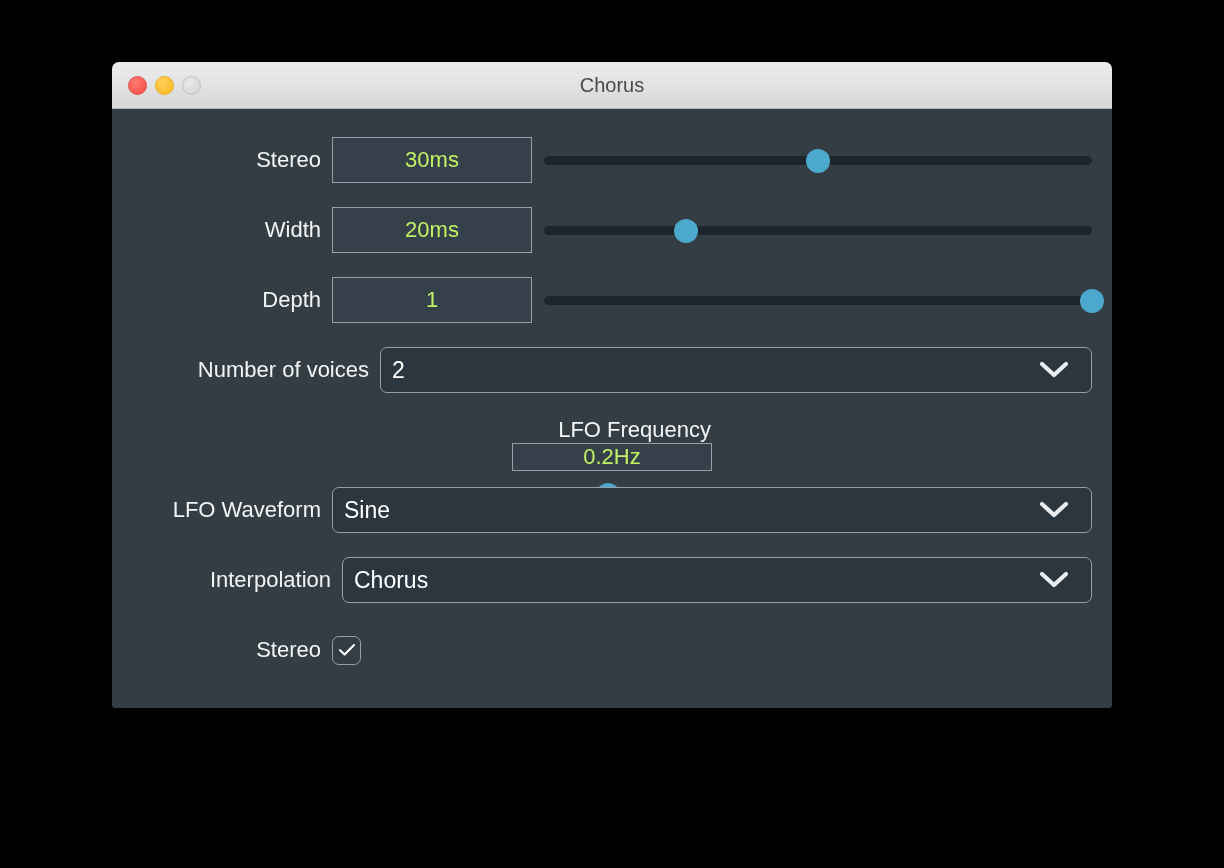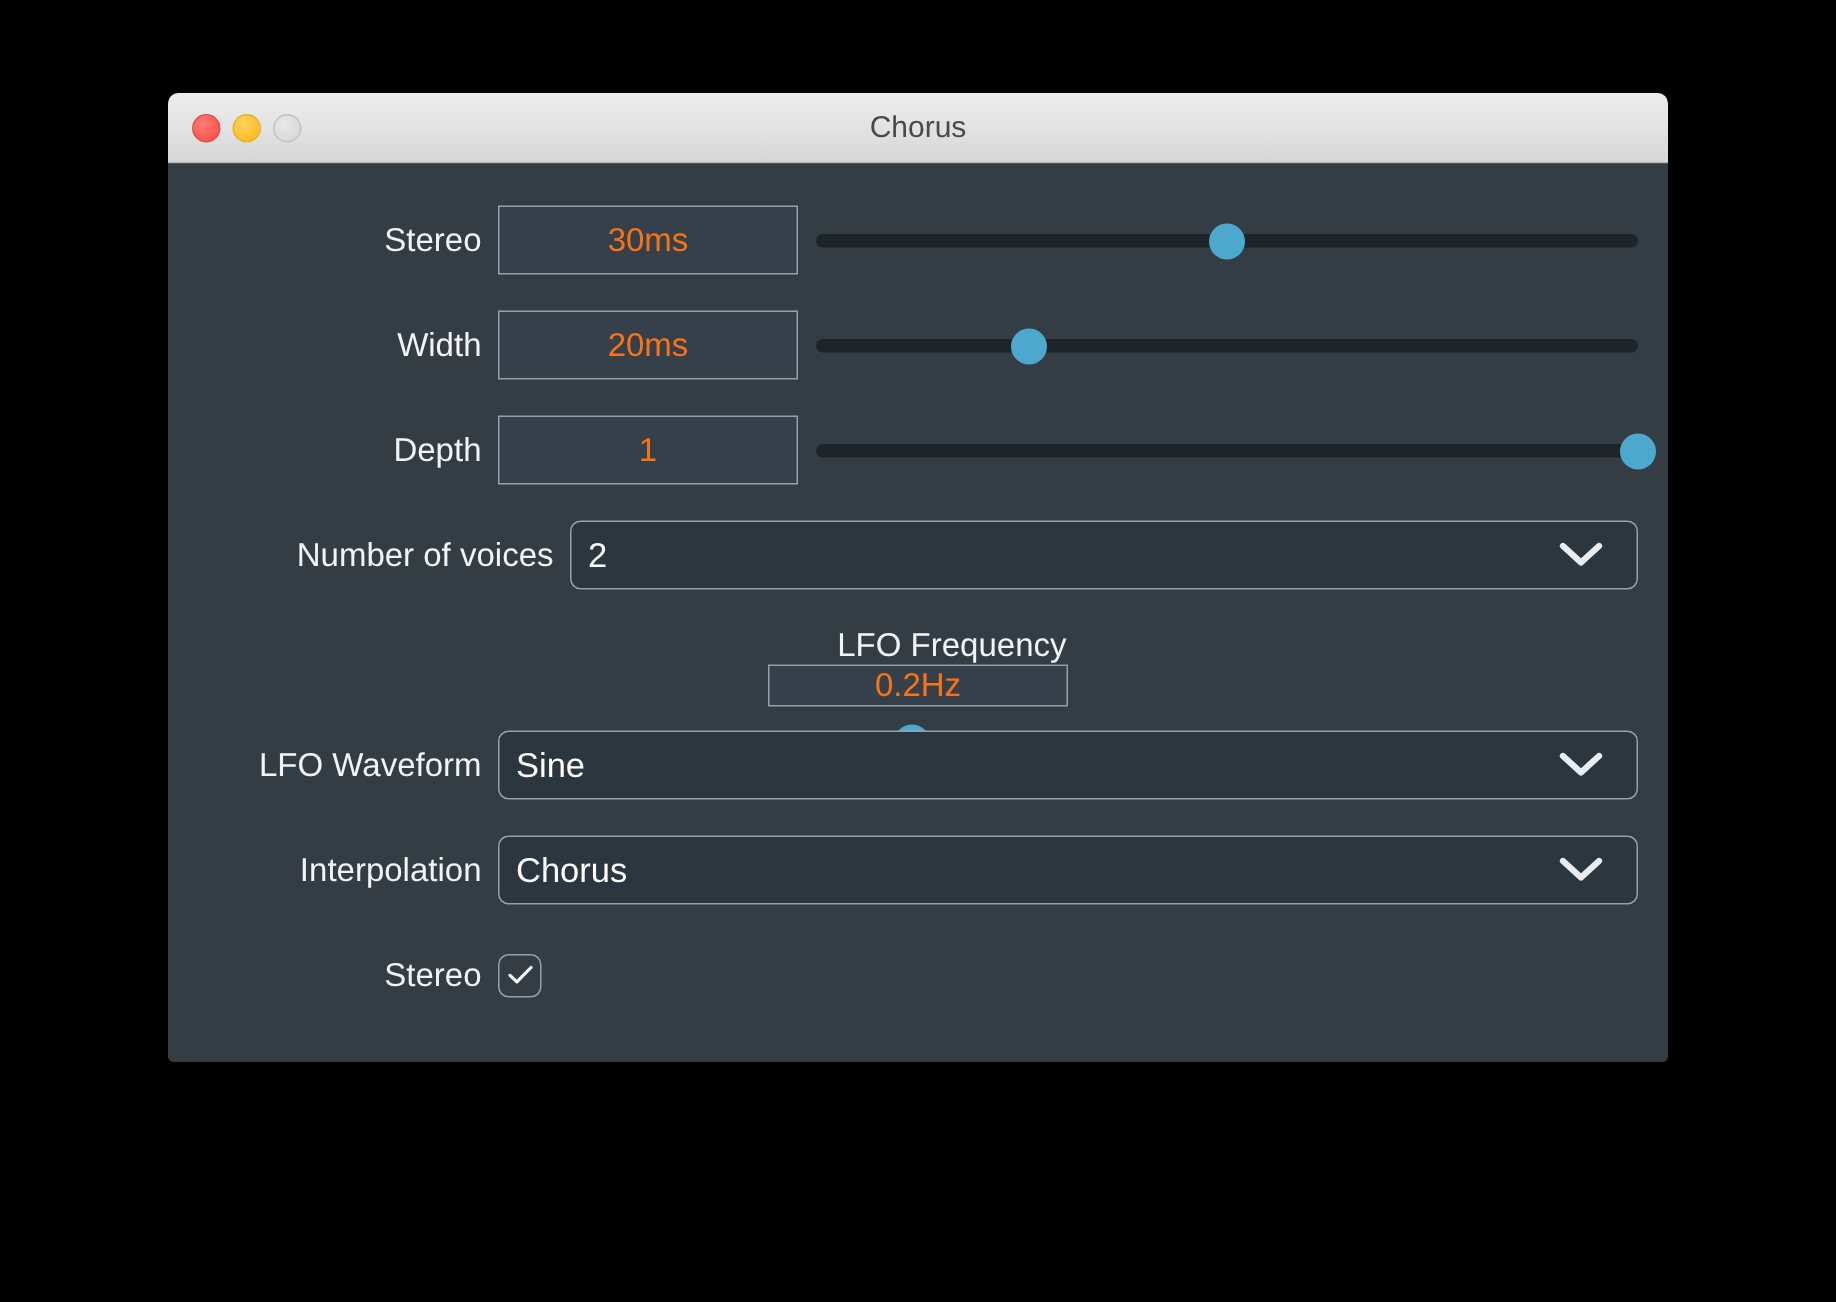--- a/index.html
+++ b/index.html
@@ -48,21 +48,21 @@
     text-align: right; padding-right: 11px;
     color: #f2f4f5; font-size: 22px;
     font-family: "Liberation Sans", sans-serif;
     white-space: nowrap;
   }
   
   .field {
     width: 200px; height: 46px;
     background: #36404a;
     border: 1.5px solid #93a1a8;
-    color: #f97316; font-size: 22px;
+    color: #bef264; font-size: 22px;
     display: flex; align-items: center; justify-content: center;
     font-family: "Liberation Sans", sans-serif;
   }
   
   .slider { position: relative; flex: 1; height: 46px; margin-left: 12px; margin-right: 20px; }
   .track {
     position: absolute; left: 0; right: 0; top: 19px;
     height: 9px; border-radius: 5px; background: #1d252b;
   }
   .thumb {
@@ -169,21 +169,21 @@
         <div class="dropdown">
           <span class="dd-value">Sine</span>
           <span class="chevron">
             <svg width="30" height="18" viewBox="0 0 30 18">
                 <path d="M3 3 L15 14 L27 3" fill="none" stroke="#e9edef" stroke-width="4.2" stroke-linecap="round" stroke-linejoin="round"></path>
               </svg>
           </span>
         </div>
       </div>
 
-      <div class="row" style="top:448px;">
+      <div class="row" style="top:448px;margin-left:10px;">
         <div class="label">Interpolation</div>
         <div class="dropdown">
           <span class="dd-value">Chorus</span>
           <span class="chevron">
             <svg width="30" height="18" viewBox="0 0 30 18">
                 <path d="M3 3 L15 14 L27 3" fill="none" stroke="#e9edef" stroke-width="4.2" stroke-linecap="round" stroke-linejoin="round"></path>
               </svg>
           </span>
         </div>
       </div>

